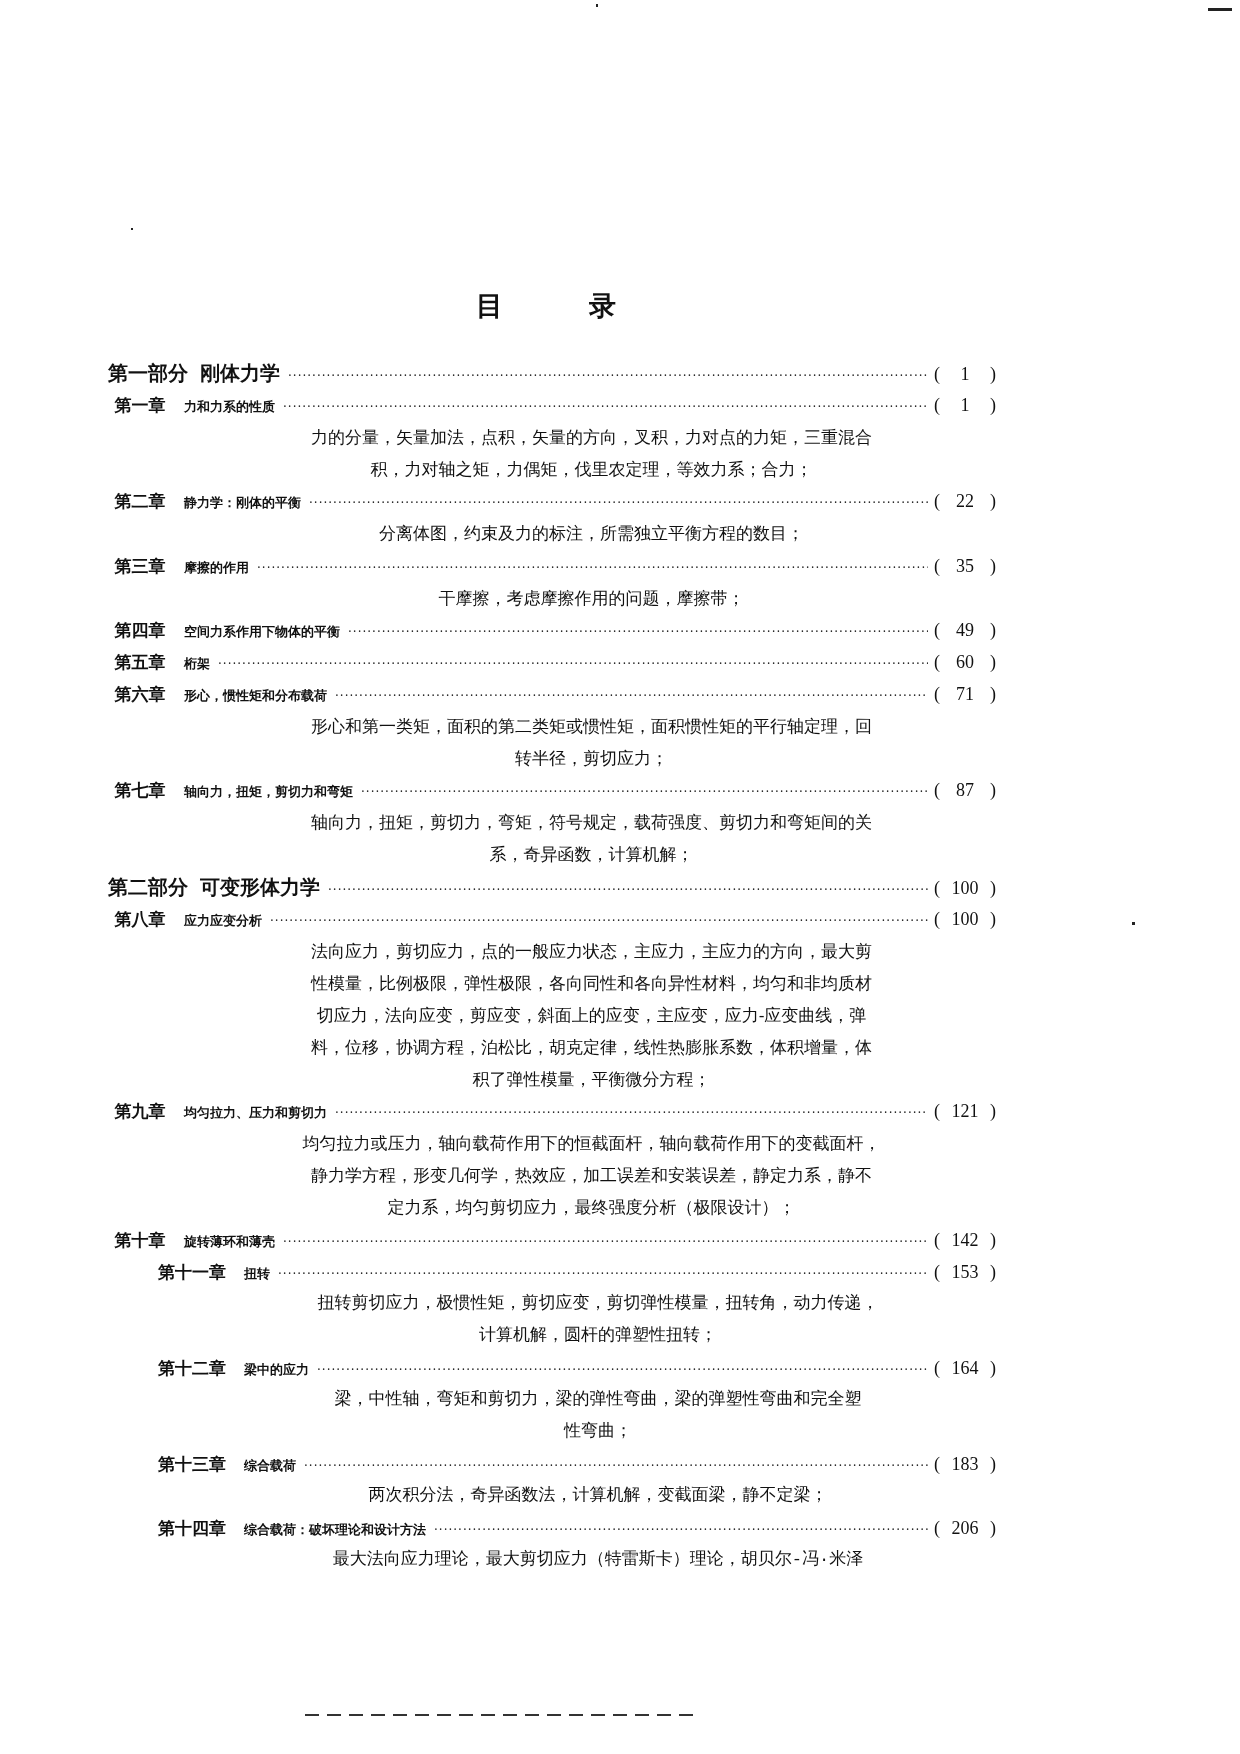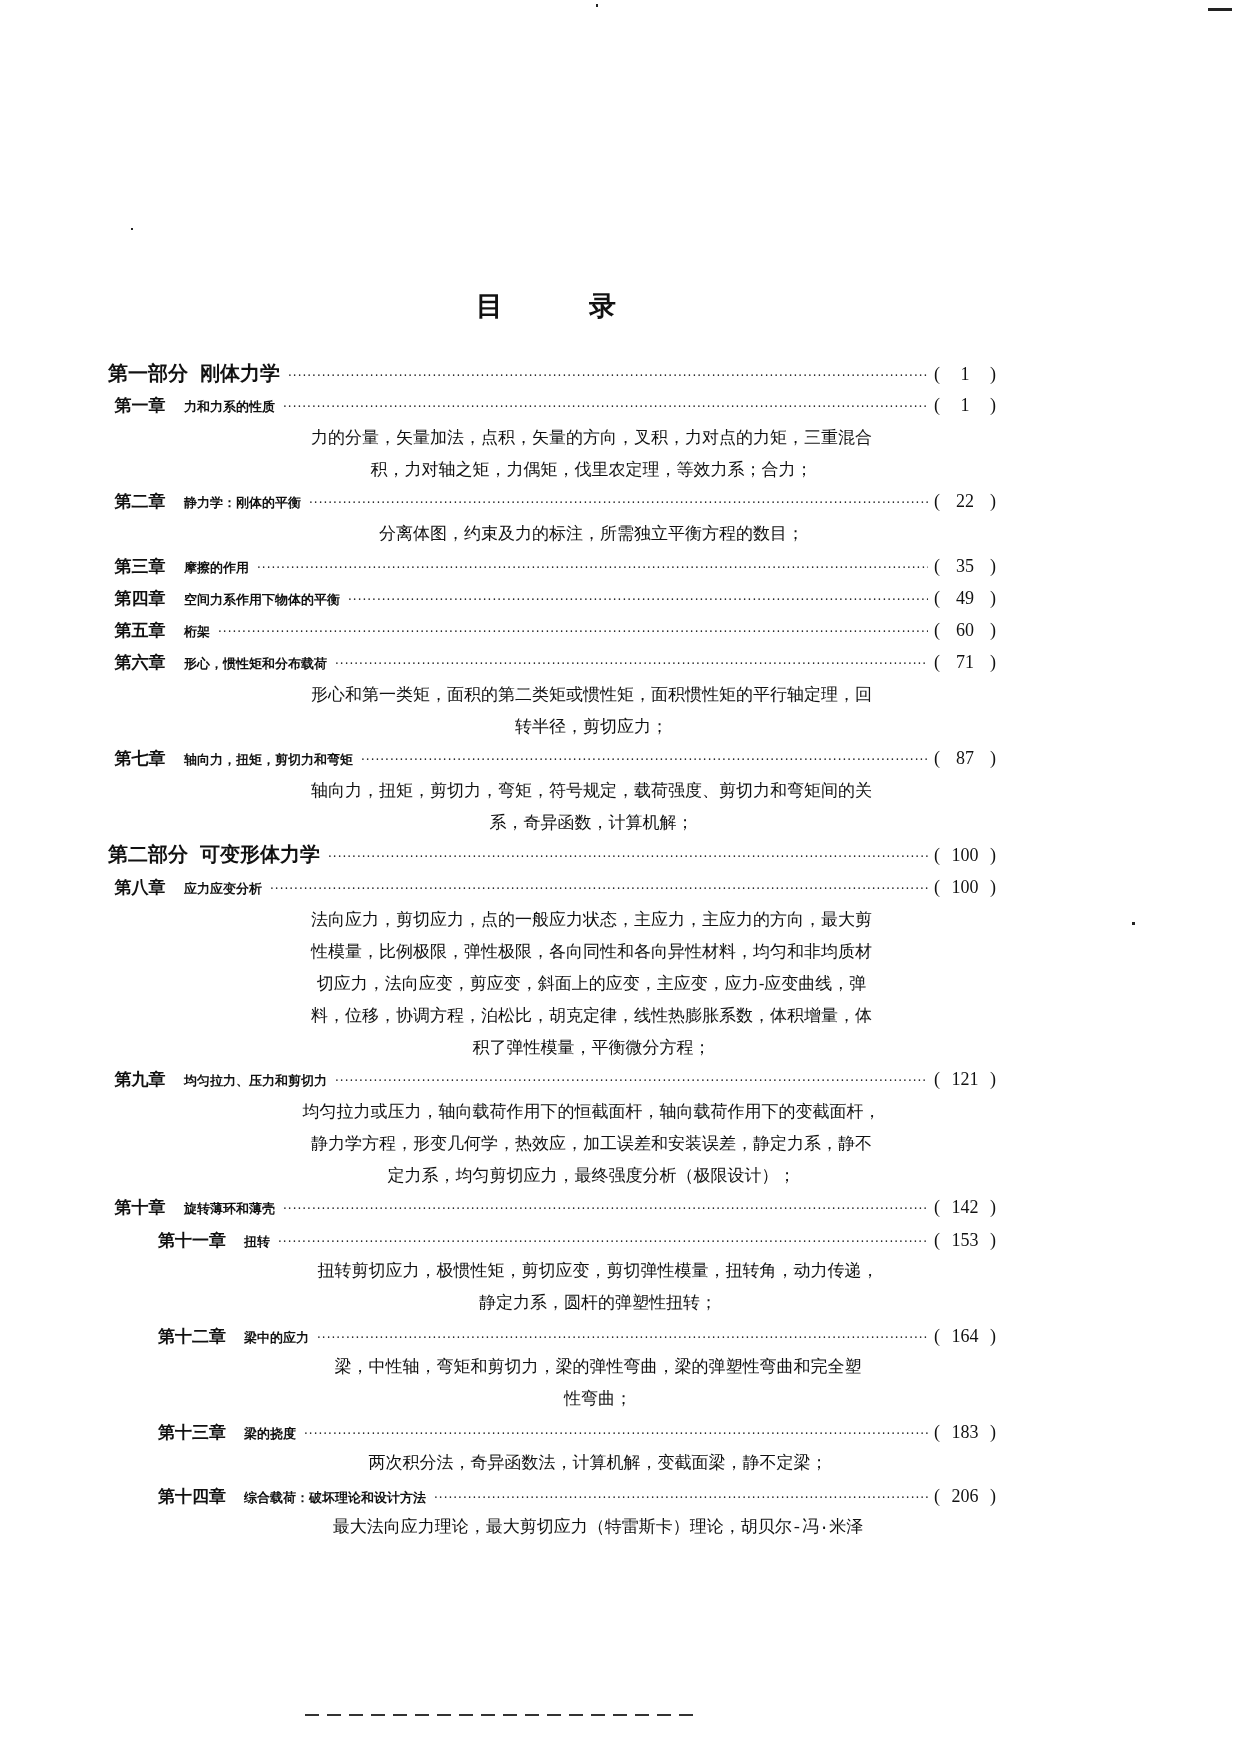--- a/index.html
+++ b/index.html
@@ -72,20 +72,21 @@
     <div class="line entry chapter">
       <span class="num">第三章</span>
       <span class="title">摩擦的作用</span>
       <span class="leader"></span>
       <span class="page">
         <span>(</span>
         <span>35</span>
         <span>)</span>
       </span>
     </div>
+    <div class="line desc">干摩擦，考虑摩擦作用的问题，摩擦带；</div>
     <div class="line entry chapter">
       <span class="num">第四章</span>
       <span class="title">空间力系作用下物体的平衡</span>
       <span class="leader"></span>
       <span class="page">
         <span>(</span>
         <span>49</span>
         <span>)</span>
       </span>
     </div>
@@ -175,36 +176,36 @@
       <span class="num">第十一章</span>
       <span class="title">扭转</span>
       <span class="leader"></span>
       <span class="page">
         <span>(</span>
         <span>153</span>
         <span>)</span>
       </span>
     </div>
     <div class="line desc long">扭转剪切应力，极惯性矩，剪切应变，剪切弹性模量，扭转角，动力传递，</div>
-    <div class="line desc long">静定力系，圆杆的弹塑性扭转；</div>
+    <div class="line desc long">计算机解，圆杆的弹塑性扭转；</div>
     <div class="line entry ch-long">
       <span class="num">第十二章</span>
       <span class="title">梁中的应力</span>
       <span class="leader"></span>
       <span class="page">
         <span>(</span>
         <span>164</span>
         <span>)</span>
       </span>
     </div>
     <div class="line desc long">梁，中性轴，弯矩和剪切力，梁的弹性弯曲，梁的弹塑性弯曲和完全塑</div>
     <div class="line desc long">性弯曲；</div>
     <div class="line entry ch-long">
       <span class="num">第十三章</span>
-      <span class="title">梁的挠度</span>
+      <span class="title">综合载荷</span>
       <span class="leader"></span>
       <span class="page">
         <span>(</span>
         <span>183</span>
         <span>)</span>
       </span>
     </div>
     <div class="line desc long">两次积分法，奇异函数法，计算机解，变截面梁，静不定梁；</div>
     <div class="line entry ch-long">
       <span class="num">第十四章</span>

